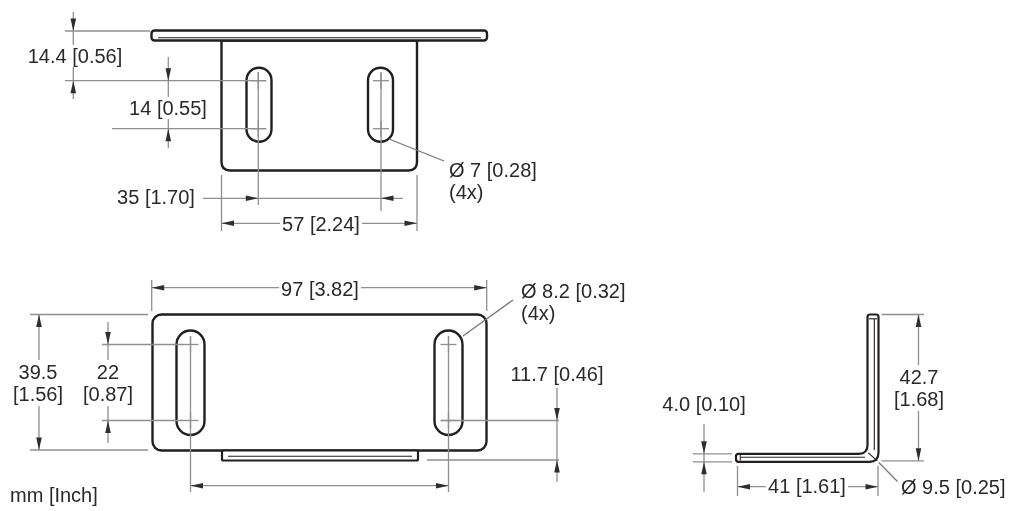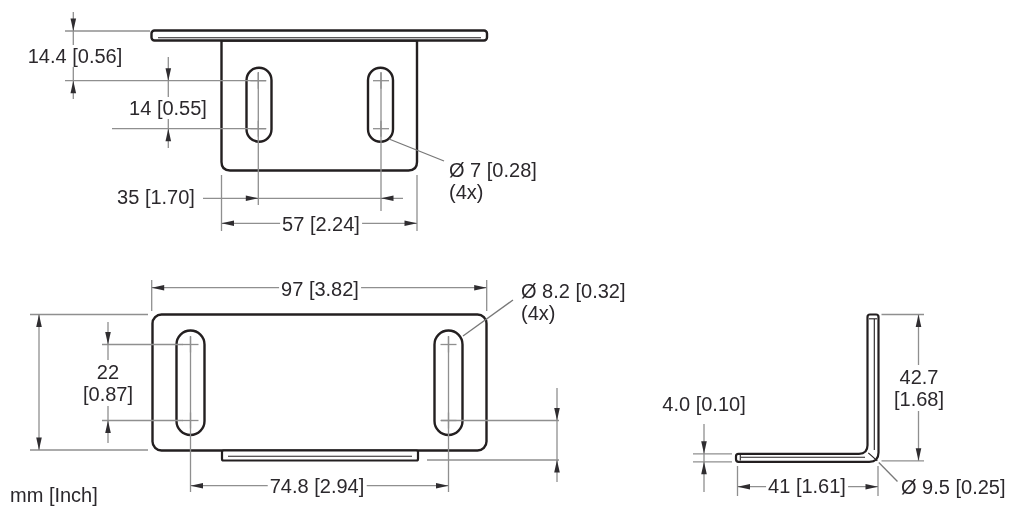--- a/index.html
+++ b/index.html
@@ -151,29 +151,33 @@
   <div class="lbl c" style="left:75px;top:56px">14.4 [0.56]</div>
   <div class="lbl c" style="left:168px;top:108px">14 [0.55]</div>
   <div class="lbl c" style="left:156px;top:197px">35 [1.70]</div>
   <div class="lbl c" style="left:321px;top:224px">57 [2.24]</div>
   <div class="lbl two" style="left:447px;top:158px;background:transparent">
     <span class="ln">Ø 7 [0.28]</span>
     <span class="ln">(4x)</span>
   </div>
 
   <div class="lbl c" style="left:320px;top:289px">97 [3.82]</div>
+  <div class="lbl c two" style="left:38px;top:383px">
+    <span class="ln">39.5</span>
+    <span class="ln">[1.56]</span>
+  </div>
   <div class="lbl c two" style="left:108px;top:383px">
     <span class="ln">22</span>
     <span class="ln">[0.87]</span>
   </div>
   <div class="lbl two" style="left:519px;top:279px;background:transparent">
     <span class="ln">Ø 8.2 [0.32]</span>
     <span class="ln">(4x)</span>
   </div>
-  <div class="lbl c" style="left:317px;top:486px">74.8 [2.94]</div>
+  <div class="lbl c" style="left:557px;top:374px">11.7 [0.46]</div>
 
   <div class="lbl c" style="left:704px;top:404px">4.0 [0.10]</div>
   <div class="lbl c two" style="left:919px;top:388px">
     <span class="ln">42.7</span>
     <span class="ln">[1.68]</span>
   </div>
   <div class="lbl c" style="left:807px;top:486px">41 [1.61]</div>
   <div class="lbl vmid" style="left:899px;top:487px;background:transparent">Ø 9.5 [0.25]</div>
 
   <div class="lbl vmid" style="left:8px;top:495px;background:transparent">mm [Inch]</div>

